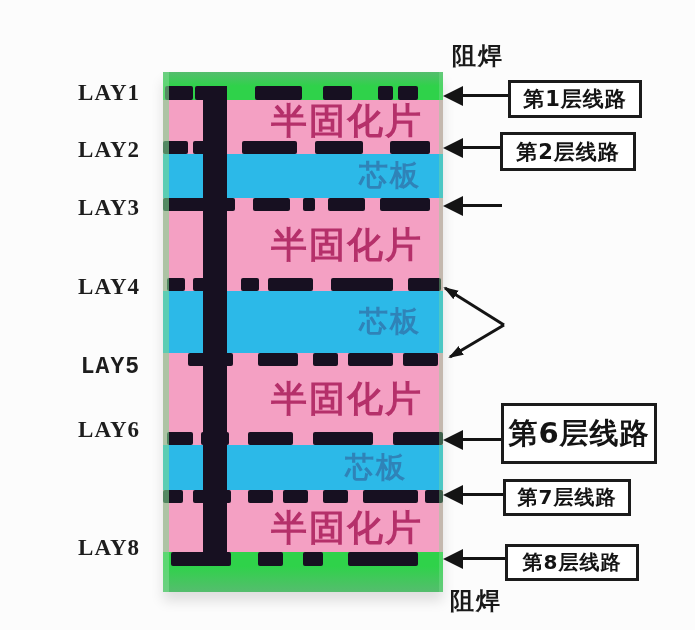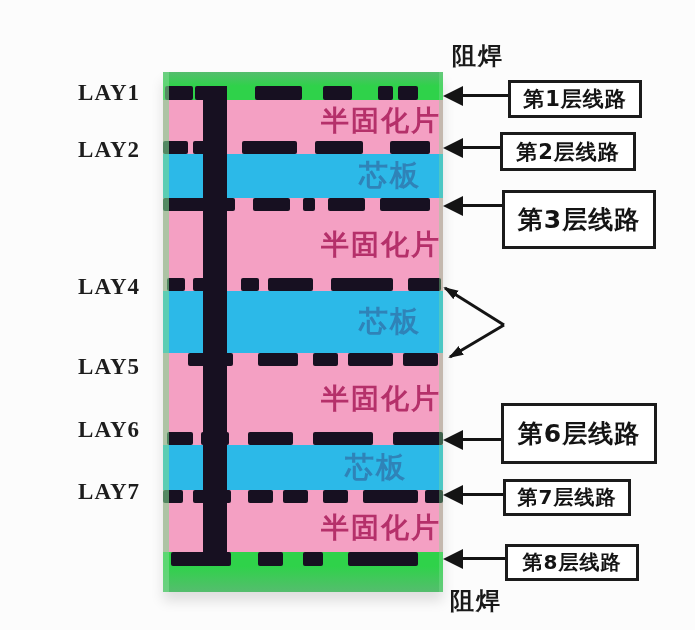--- a/index.html
+++ b/index.html
@@ -33,22 +33,22 @@
   .copper-row.bg-green{background:var(--maskBright);}
   .dash{position:absolute;top:0;bottom:0;background:var(--copper);border-radius:2px;}
   .via-bar{
     position:absolute;left:40px;top:14px;width:24px;height:480px;
     background:var(--copper);z-index:3;
   }
   .edge{position:absolute;top:0;bottom:0;z-index:4;pointer-events:none;}
   .edge.left{left:0;width:6px;background:rgba(125,219,143,.6);}
   .edge.right{right:0;width:4px;background:rgba(125,219,143,.4);}
   .band-text{
-    position:absolute;top:50%;transform:translateY(-50%);right:2px;
-    font-size:28px;font-weight:bold;letter-spacing:2px;white-space:nowrap;z-index:2;
+    position:absolute;top:50%;transform:translateY(-50%);right:20px;
+    font-size:36px;font-weight:bold;letter-spacing:2px;white-space:nowrap;z-index:2;
   }
   .band-text.prepreg-text{color:var(--prepregText);}
   .band-text.core-text{color:var(--coreText);right:22px;font-size:29px;}
   
   .arrow{position:absolute;left:443px;height:22px;z-index:5;}
   .arrow .head{
     position:absolute;left:0;top:1px;width:0;height:0;
     border-top:10px solid transparent;border-bottom:10px solid transparent;
     border-right:20px solid #141414;
   }
@@ -64,24 +64,25 @@
 </head>
 <body>
 
 <div class="canvas">
 
   <div class="solder-caption" style="left:452px;top:40px;">阻焊</div>
   <div class="solder-caption" style="left:450px;top:585px;">阻焊</div>
 
   <div class="lay-label" style="top:80px;">LAY1</div>
   <div class="lay-label" style="top:137px;">LAY2</div>
+  <div class="lay-label" style="top:195px;">LAY3</div>
   <div class="lay-label" style="top:274px;font-family:Liberation Serif, serif;">LAY4</div>
-  <div class="lay-label" style="top:354px;">LAY5</div>
+  <div class="lay-label" style="top:354px;font-family:Liberation Mono, monospace;">LAY5</div>
   <div class="lay-label" style="top:417px;">LAY6</div>
-  <div class="lay-label" style="top:479px;">LAY7</div>
+  <div class="lay-label" style="top:535px;">LAY8</div>
 
   <div class="board">
     <div class="row bg-mask" style="height:14px;"></div>
     <div class="row copper-row bg-green" style="height:14px;">
         <div class="dash" style="left: 2px; width: 28px;"></div>
         <div class="dash" style="left: 32px; width: 30px;"></div>
         <div class="dash" style="left: 92px; width: 47px;"></div>
         <div class="dash" style="left: 160px; width: 29px;"></div>
         <div class="dash" style="left: 215px; width: 15px;"></div>
         <div class="dash" style="left: 235px; width: 20px;"></div>
@@ -195,18 +196,17 @@
       <marker id="ah" markerWidth="16" markerHeight="12" refX="13" refY="5" orient="auto" markerUnits="userSpaceOnUse">
         <path d="M0,0 L15,5 L0,10 Z" fill="#141414"></path>
       </marker>
     </defs>
     <line x1="76" y1="52" x2="17" y2="15" stroke="#141414" stroke-width="3" marker-end="url(#ah)"></line>
     <line x1="76" y1="52" x2="22" y2="84" stroke="#141414" stroke-width="3" marker-end="url(#ah)"></line>
   </svg>
 
   <div class="cbox" style="left:508px;top:80px;width:128px;height:32px;font-size:21px;">第1层线路</div>
   <div class="cbox" style="left:500px;top:132px;width:130px;height:33px;font-size:21px;">第2层线路</div>
-  <div class="cbox" style="left:502px;top:190px;width:148px;height:53px;font-size:25px;">第3层线路</div>
-  <div class="cbox" style="left:501px;top:403px;width:150px;height:55px;font-size:25px;">第6层线路</div>
+  <div class="cbox" style="left:501px;top:403px;width:150px;height:55px;font-size:29px;">第6层线路</div>
   <div class="cbox" style="left:503px;top:479px;width:122px;height:31px;font-size:20px;">第7层线路</div>
   <div class="cbox" style="left:505px;top:544px;width:128px;height:31px;font-size:20px;">第8层线路</div>
 
 </div>
 
 </body></html>

